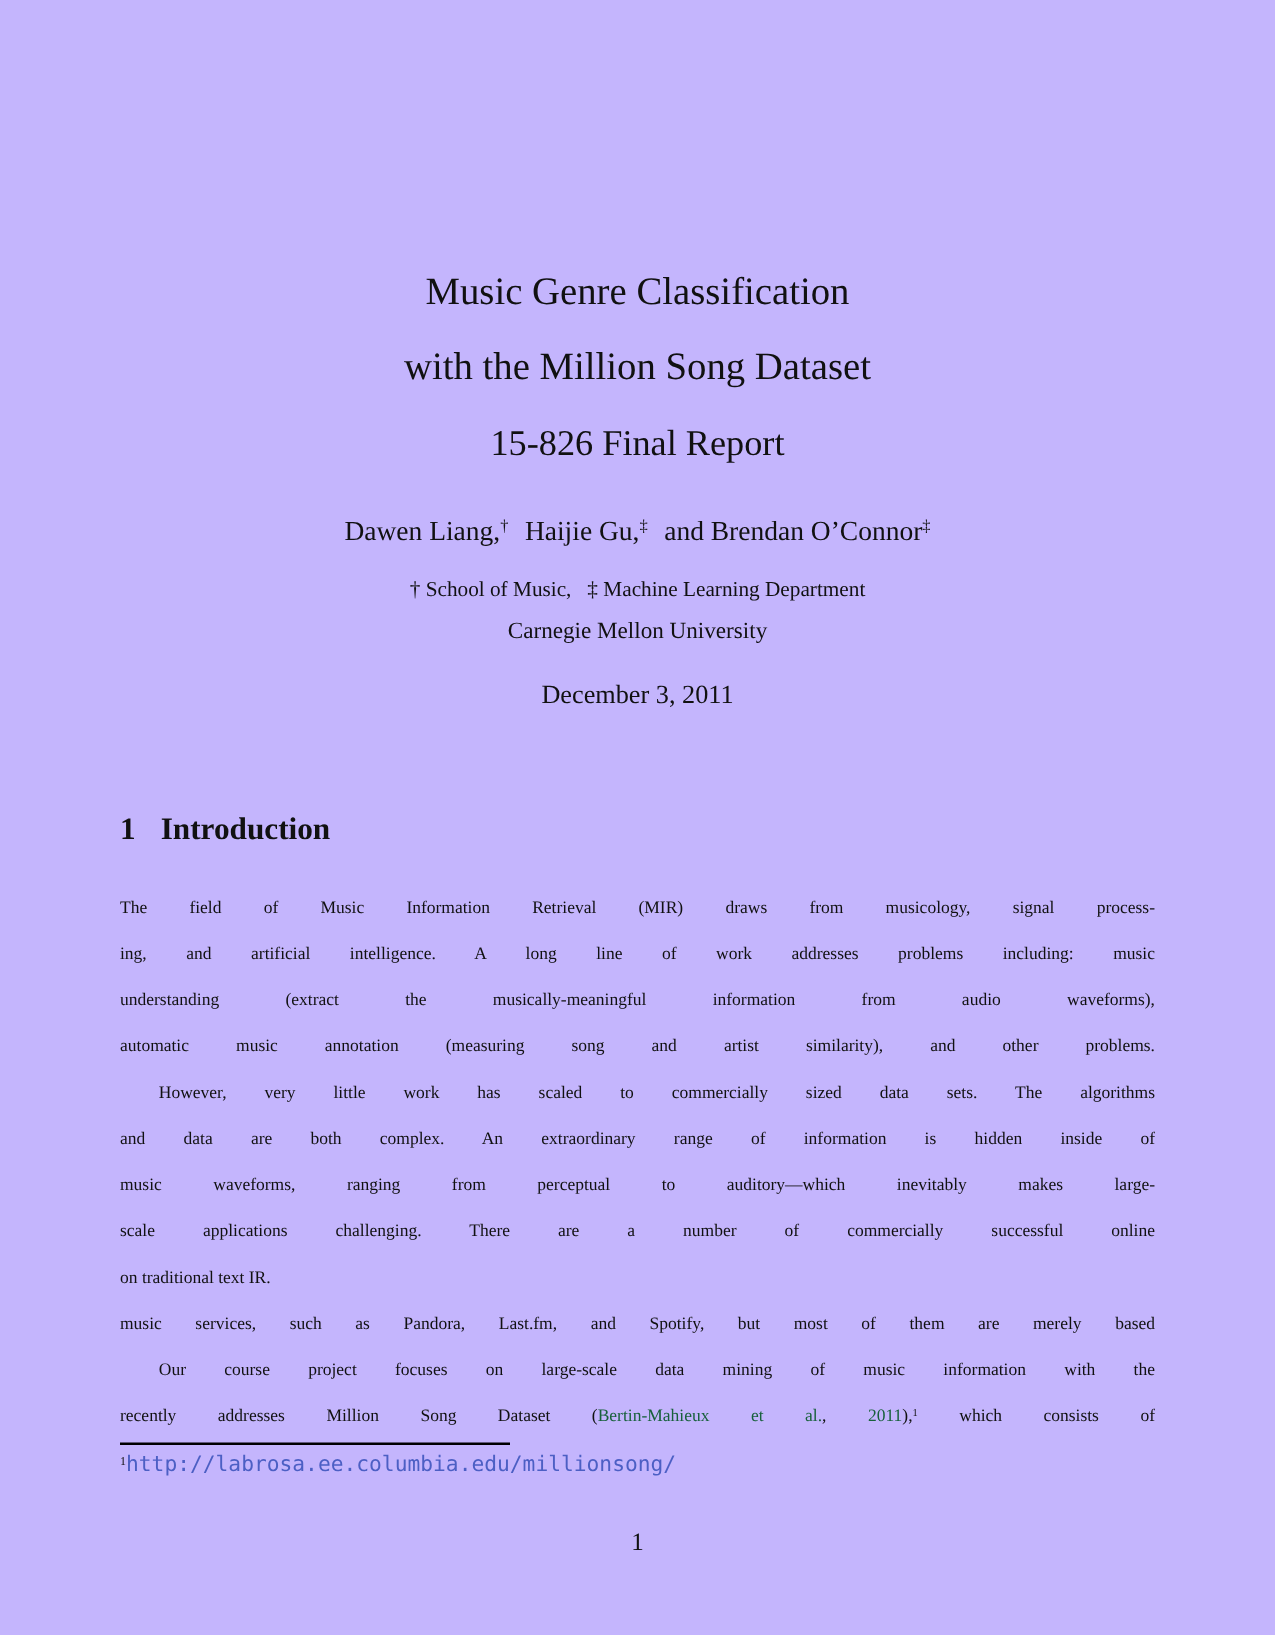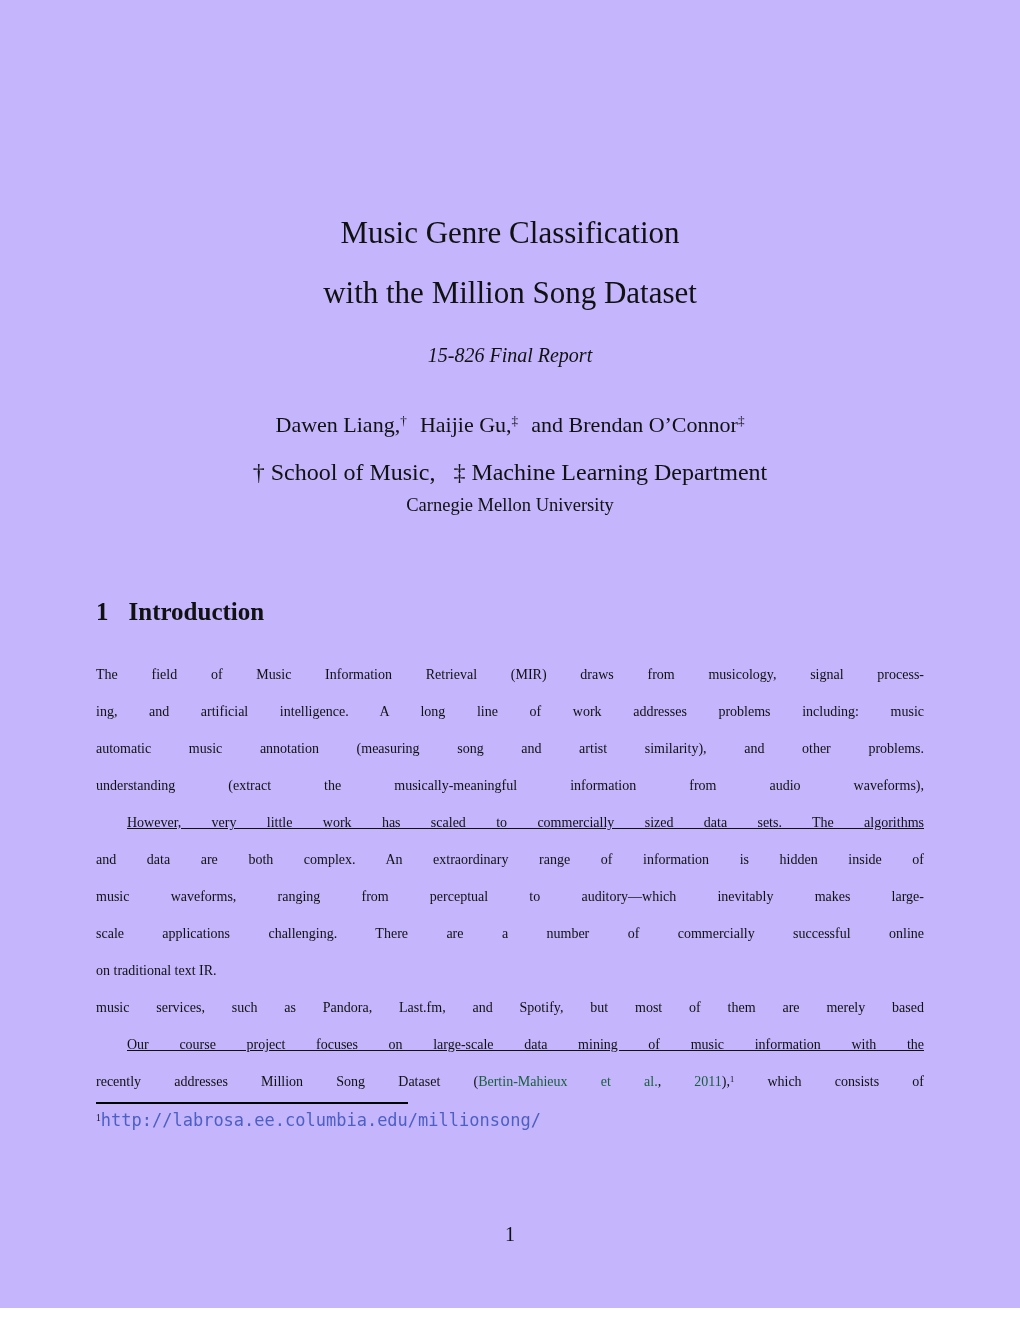--- a/index.html
+++ b/index.html
@@ -16,43 +16,43 @@
     margin: 0 auto;
     background: #c4b5fd;
     color: var(--text-color);
     font-family: "Liberation Serif", "DejaVu Serif", serif;
     padding: 0 96px;
     overflow: hidden;
   }
   
   .title-block { padding-top: 203px; text-align: center; }
   .title-line { font-size: 31px; line-height: 60px; font-weight: normal; }
-  .subtitle { font-size: 20px; line-height: 44px; margin-top: 10px; font-weight: normal; font-style: italic; }
+  .subtitle { font-size: 29px; line-height: 44px; margin-top: 10px; font-weight: normal; }
 
   
   .authors { margin-top: 30px; text-align: center; font-size: 22px; line-height: 36px; }
   .author + .author { margin-left: 0.35em; }
-  .affiliation { margin-top: 14px; text-align: center; font-size: 24px; line-height: 30px; }
+  .affiliation { margin-top: 14px; text-align: center; font-size: 17px; line-height: 30px; }
   .university { margin-top: 3px; text-align: center; font-size: 18.5px; line-height: 30px; }
   .date { margin-top: 18px; text-align: center; font-size: 21px; line-height: 34px; }
 
   
   .section-heading { margin-top: 74px; font-size: 25px; line-height: 36px; font-weight: bold; }
   .section-number { margin-right: 20px; }
 
   
   .body-text { margin-top: 26px; font-size: 14px; line-height: 37px; }
   .line {
     text-align: justify;
     text-align-last: justify;
     height: 37px;
     overflow: hidden;
   }
   .line.lastline { text-align-last: left; }
-  .line.indent { text-indent: 31px; text-decoration: underline; }
+  .line.indent { text-indent: 31px; }
 
   sup {
     font-size: 0.6em;
     vertical-align: baseline;
     position: relative;
     top: -0.5em;
     line-height: 0;
   }
 
   .cite { color: var(--cite-green); }
@@ -88,31 +88,32 @@
   </div>
 
   <div class="authors">
     <span class="author"><span>Dawen Liang,</span><sup>†</sup></span>
     <span class="author"><span>Haijie Gu,</span><sup>‡</sup></span>
     <span class="author"><span>and Brendan O’Connor</span><sup>‡</sup></span>
   </div>
 
   <div class="affiliation">† School of Music,  ‡ Machine Learning Department</div>
   <div class="university">Carnegie Mellon University</div>
+  <div class="date">December 3, 2011</div>
 
   <div class="section-heading">
     <span class="section-number">1</span><span>Introduction</span>
   </div>
 
   <div class="body-text">
 
     <div class="line">The field of Music Information Retrieval (MIR) draws from musicology, signal process-</div>
     <div class="line">ing, and artificial intelligence. A long line of work addresses problems including: music</div>
+    <div class="line">understanding (extract the musically-meaningful information from audio waveforms),</div>
     <div class="line">automatic music annotation (measuring song and artist similarity), and other problems.</div>
-    <div class="line">understanding (extract the musically-meaningful information from audio waveforms),</div>
 
     <div class="line indent">However, very little work has scaled to commercially sized data sets. The algorithms</div>
     <div class="line">and data are both complex. An extraordinary range of information is hidden inside of</div>
     <div class="line">music waveforms, ranging from perceptual to auditory—which inevitably makes large-</div>
     <div class="line">scale applications challenging. There are a number of commercially successful online</div>
     <div class="line lastline">on traditional text IR.</div>
     <div class="line">music services, such as Pandora, Last.fm, and Spotify, but most of them are merely based</div>
 
     <div class="line indent">Our course project focuses on large-scale data mining of music information with the</div>
     <div class="line"><span>recently addresses Million Song Dataset (</span><span class="cite">Bertin-Mahieux et al.</span><span>, </span><span class="cite">2011</span><span>),</span><sup>1</sup><span> which consists of</span></div>

